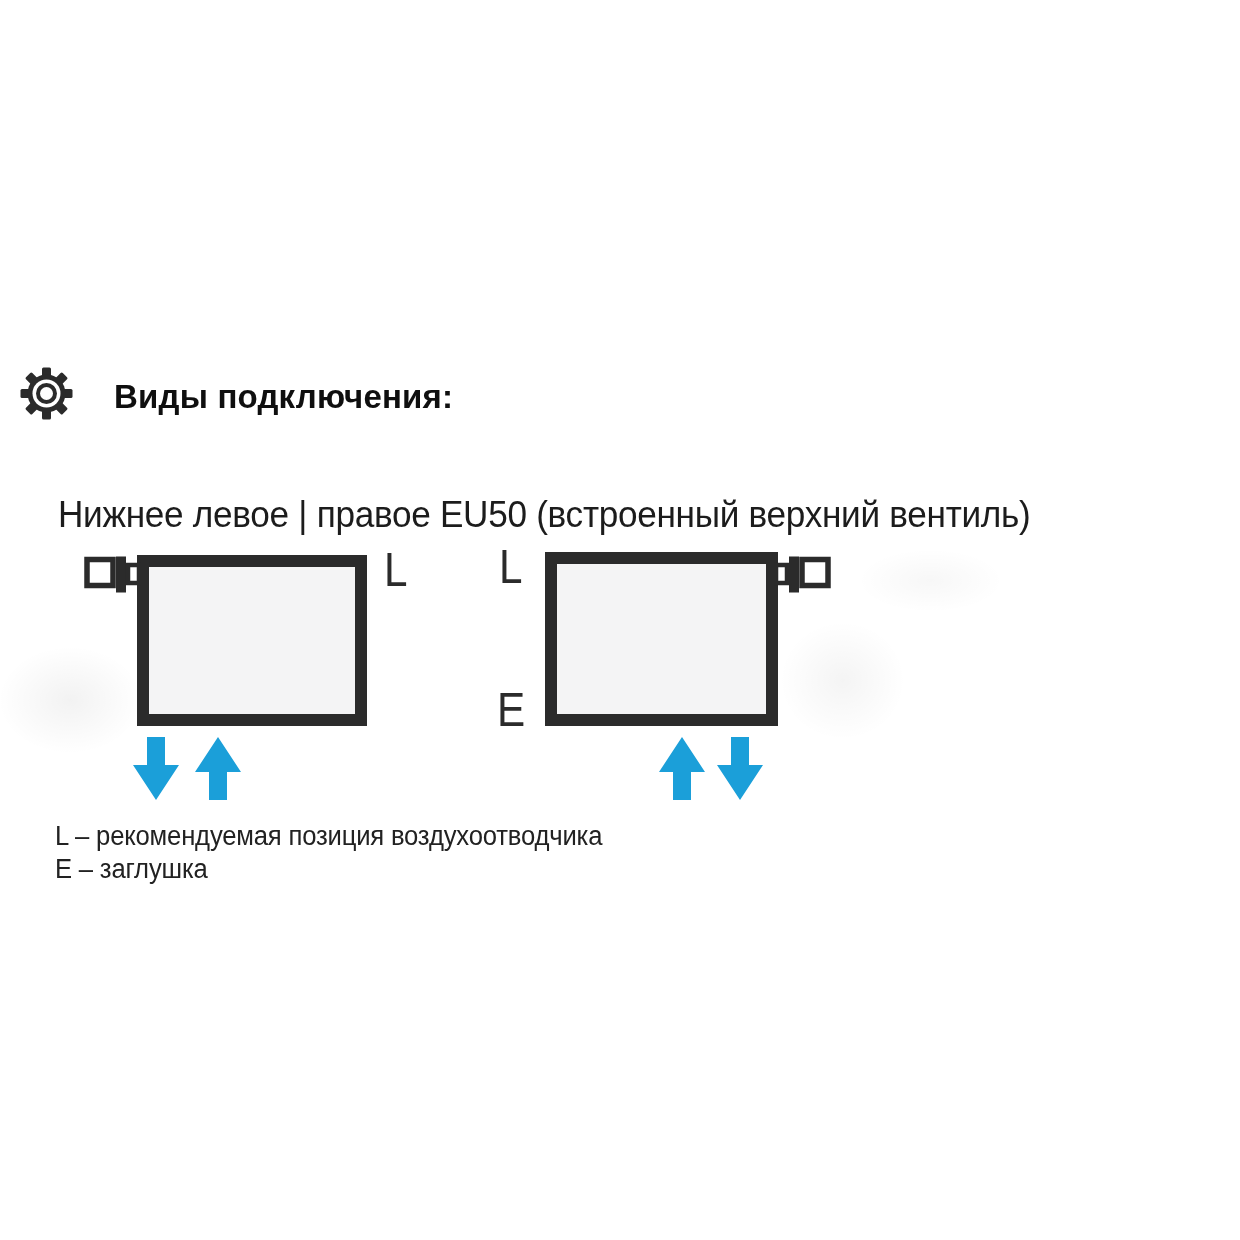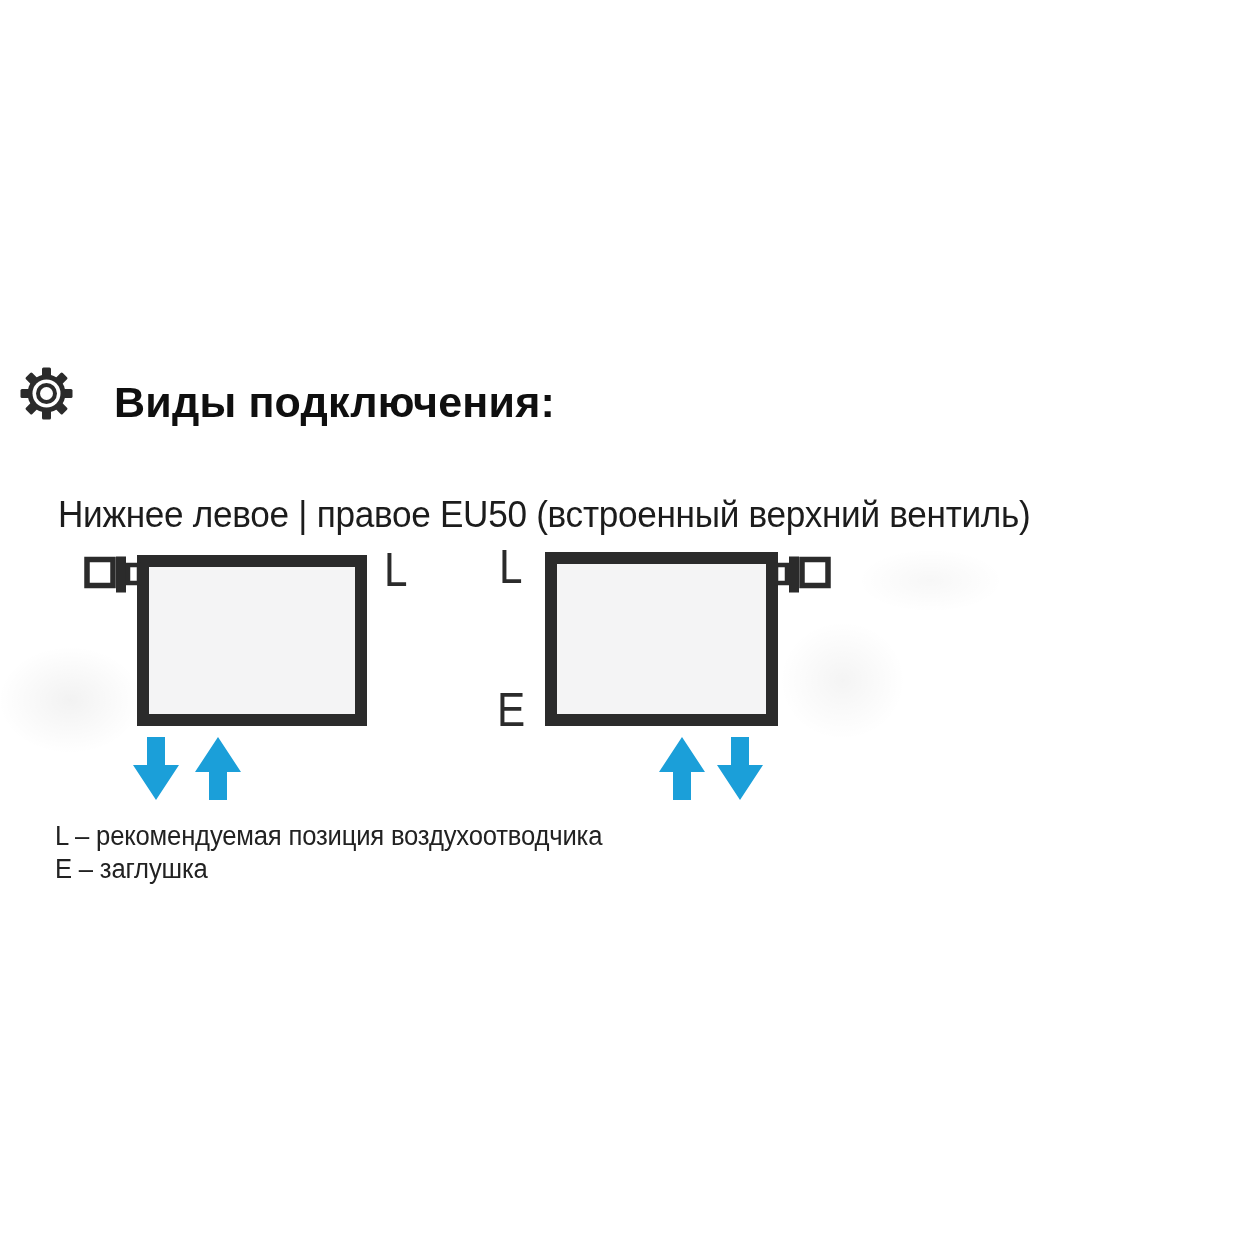--- a/index.html
+++ b/index.html
@@ -22,21 +22,21 @@
   .b1{left:-30px;top:625px;width:200px;height:150px;
       background:radial-gradient(closest-side,rgba(0,0,0,0.05),rgba(0,0,0,0) 72%);}
   .b2{left:755px;top:598px;width:175px;height:165px;
       background:radial-gradient(closest-side,rgba(0,0,0,0.045),rgba(0,0,0,0) 72%);}
   .b3{left:833px;top:538px;width:195px;height:85px;
       background:radial-gradient(closest-side,rgba(0,0,0,0.03),rgba(0,0,0,0) 75%);}
 
   .header-icon{position:absolute;left:20px;top:367px;width:53px;height:53px;}
   .page-title{
     position:absolute;left:114px;top:378px;
-    font-size:43px;font-weight:bold;color:#0f0f0f;
+    font-size:33px;font-weight:bold;color:#0f0f0f;
     letter-spacing:0.2px;white-space:nowrap;
   }
   .subtitle{
     position:absolute;left:58px;top:494px;
     font-size:37px;font-weight:400;color:#1c1c1c;
     white-space:nowrap;
     transform:scaleX(0.95);transform-origin:left top;
     letter-spacing:-0.3px;
   }
 

